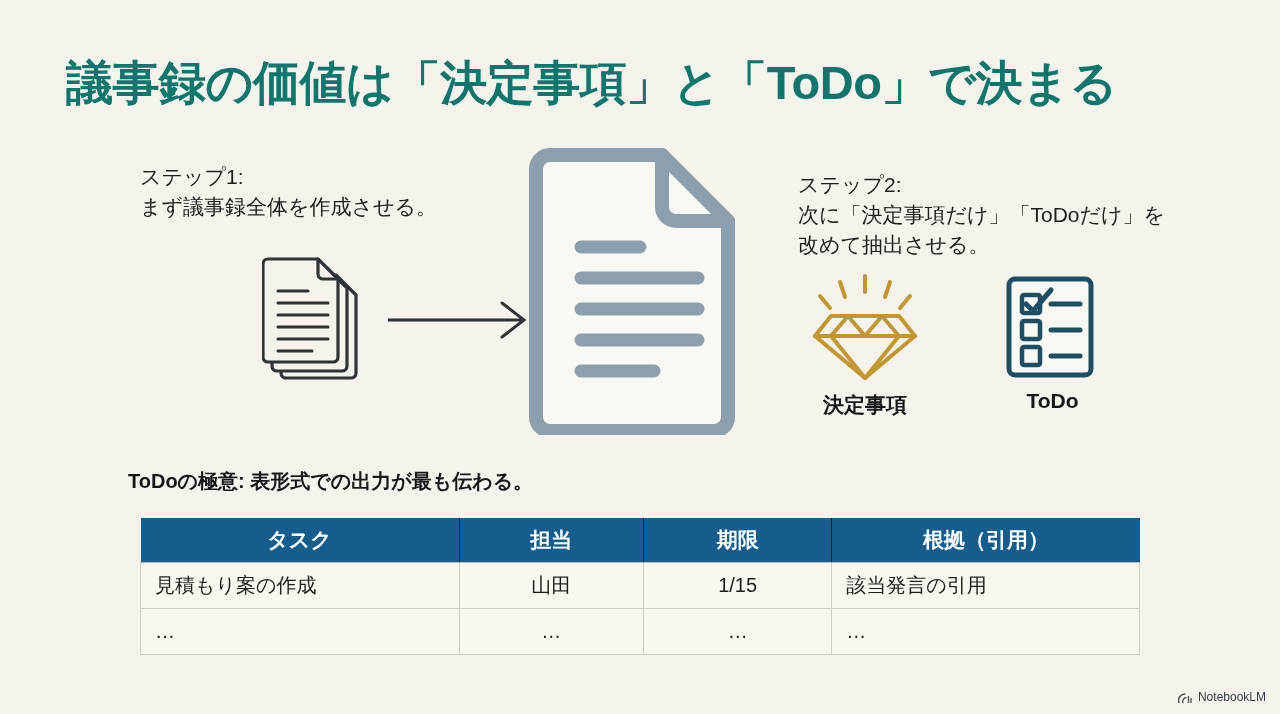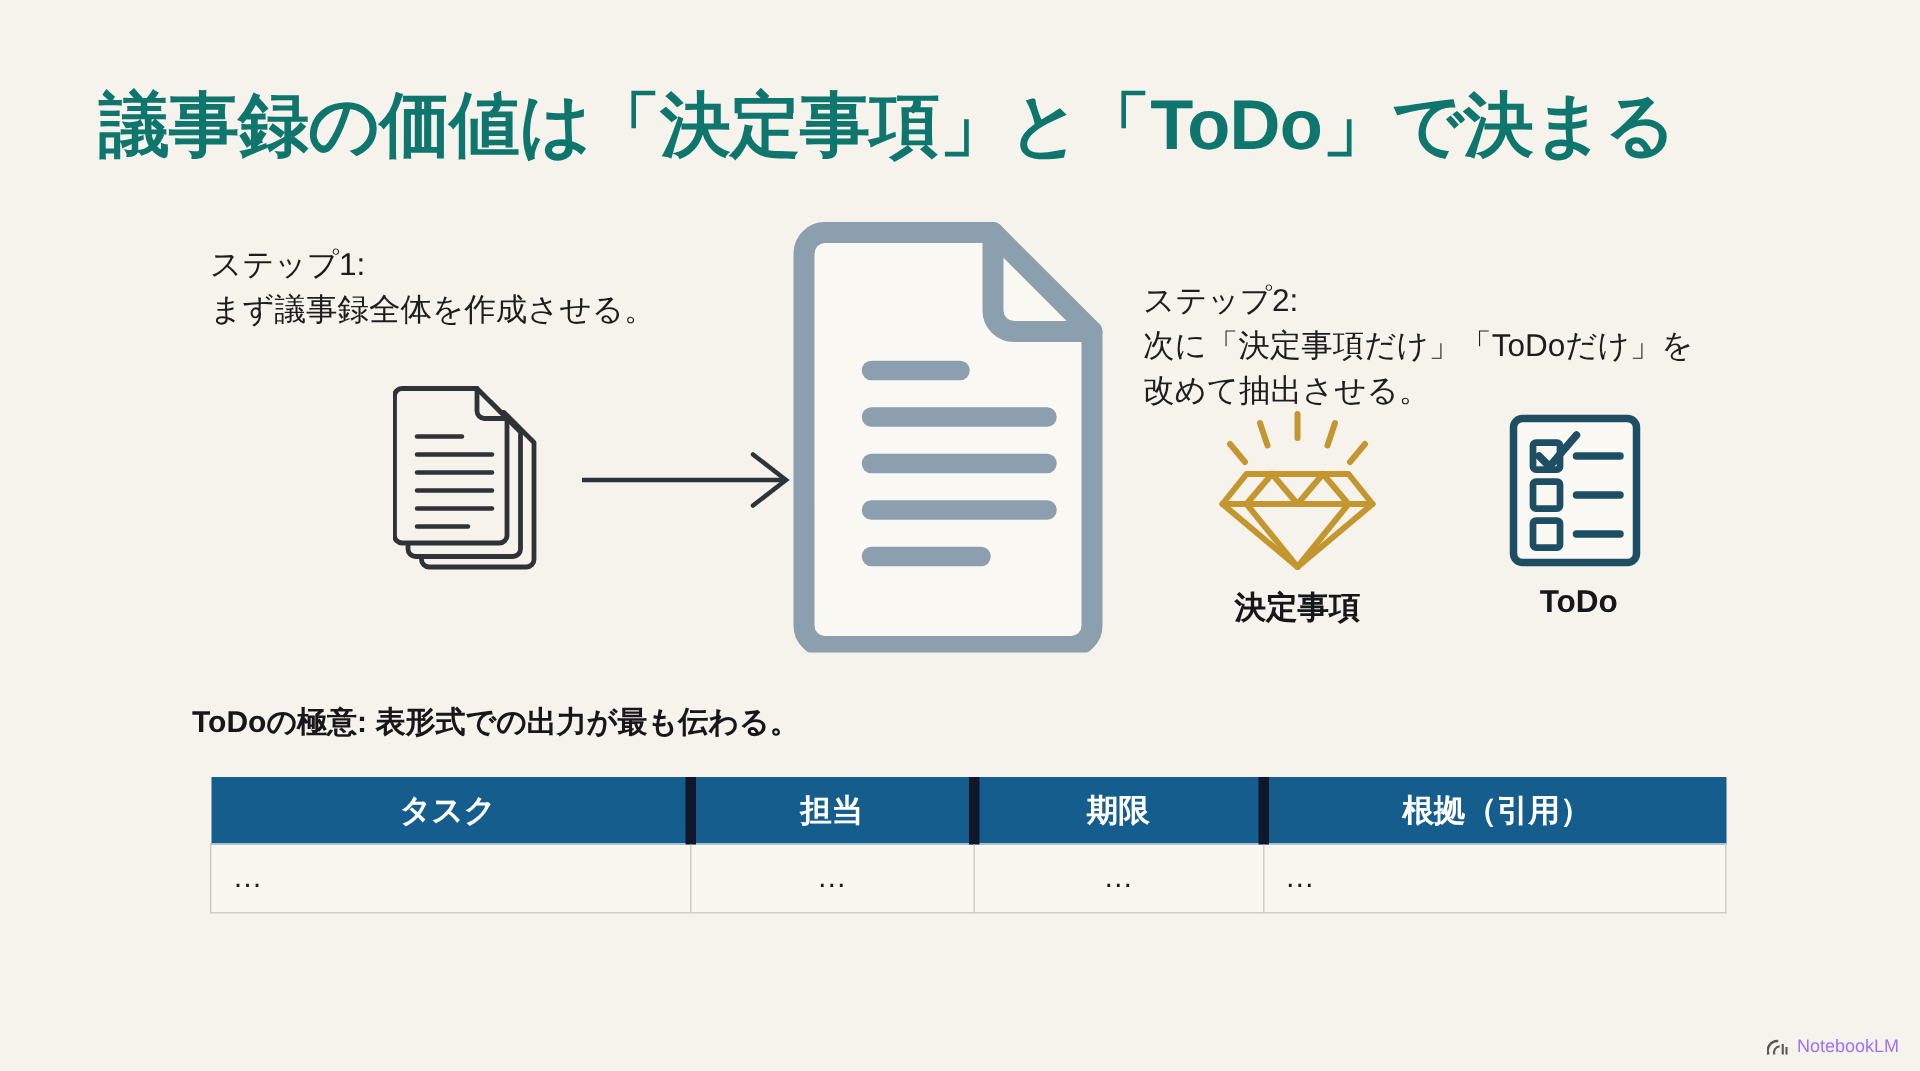--- a/index.html
+++ b/index.html
@@ -32,21 +32,21 @@
   
   .step-caption {
     position: absolute;
     font-size: 21px;
     font-weight: normal;
     line-height: 1.42;
     color: #1d1d1b;
     white-space: pre-line;
   }
   #step1-caption { left: 140px; top: 162px; width: 400px; }
-  #step2-caption { left: 762px; top: 170px; width: 450px; margin-top: 16px; }
+  #step2-caption { left: 798px; top: 170px; width: 450px; }
 
   
   .doc-stack {
     position: absolute;
     left: 262px;
     top: 253px;
     width: 120px;
     height: 135px;
   }
   .doc-stack svg { display: block; }
@@ -103,21 +103,21 @@
     border-collapse: collapse;
     table-layout: fixed;
   }
   .todo-table th {
     background: #145d8c;
     color: #ffffff;
     font-size: 21px;
     font-weight: bold;
     height: 44px;
     text-align: center;
-    border-right: 7px solid #0f172a;
+    border-right: 1px solid #0f172a;
     border-bottom: 1px solid #9fc2d6;
     padding: 0;
   }
   .todo-table th:last-child { border-right: none; }
   .todo-table td {
     background: #faf7f1;
     font-size: 20px;
     color: #1d1d1b;
     height: 45px;
     border: 1px solid #cfcdc6;
@@ -133,21 +133,21 @@
 
   
   .watermark {
     position: absolute;
     right: 14px;
     bottom: 10px;
     display: flex;
     align-items: center;
     gap: 5px;
     font-size: 12px;
-    color: #8b5cf6;
+    color: #0f172a;
     opacity: 0.85;
   }
 </style>
 </head>
 <body>
 
 <div class="slide-title">議事録の価値は「決定事項」と「ToDo」で決まる</div>
 
 <div class="step-caption" id="step1-caption">ステップ1:
 まず議事録全体を作成させる。</div>
@@ -240,20 +240,26 @@
   <thead>
     <tr>
       <th class="col-task">タスク</th>
       <th class="col-owner">担当</th>
       <th class="col-due">期限</th>
       <th class="col-source">根拠（引用）</th>
     </tr>
   </thead>
   <tbody>
     <tr>
+      <td class="cell-left">見積もり案の作成</td>
+      <td>山田</td>
+      <td>1/15</td>
+      <td class="cell-left">該当発言の引用</td>
+    </tr>
+    <tr>
       <td class="cell-left">…</td>
       <td>…</td>
       <td>…</td>
       <td class="cell-left">…</td>
     </tr>
   </tbody>
 </table>
 
 <div class="watermark">
   <svg width="15" height="13" viewBox="0 0 15 13" fill="none">

